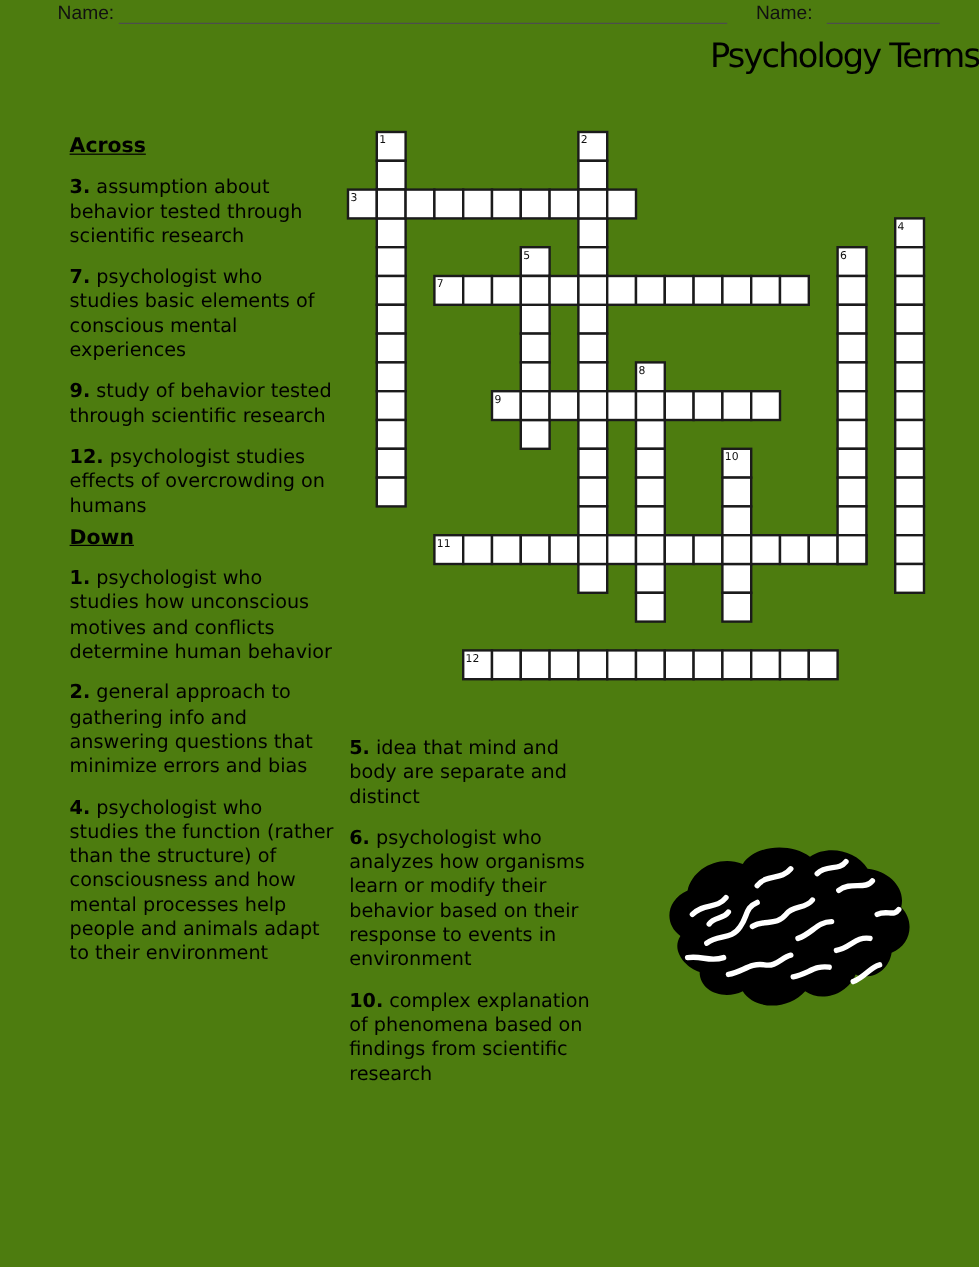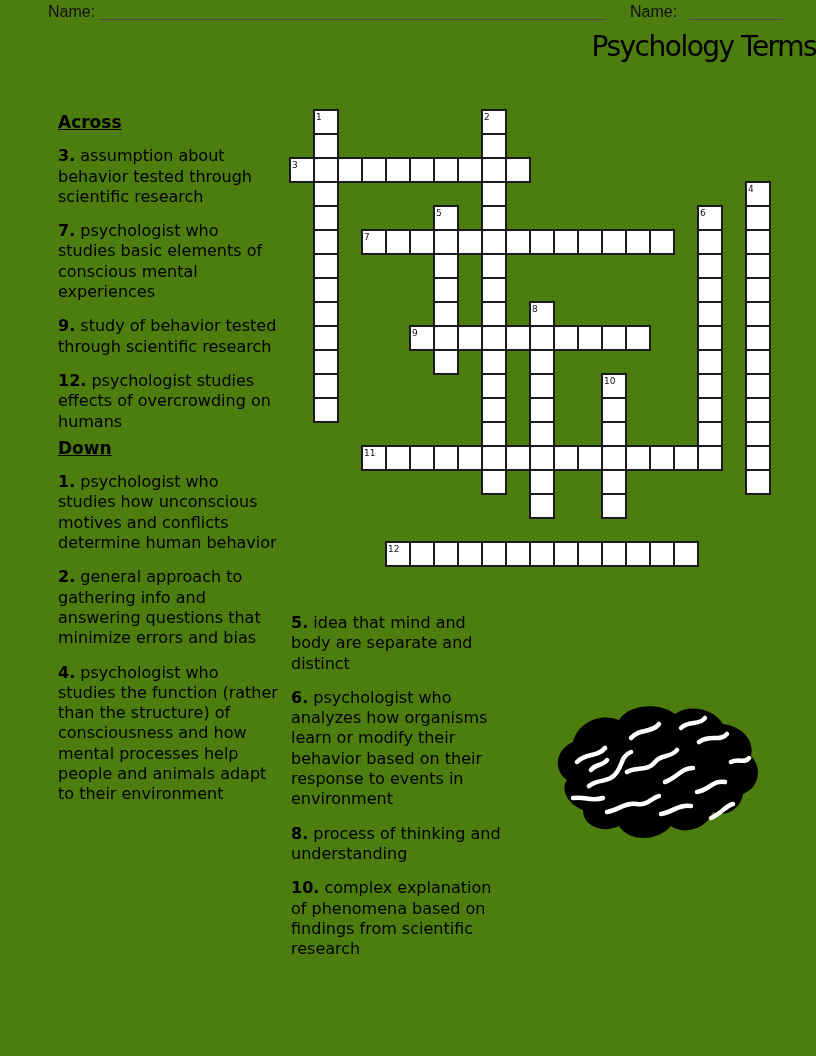--- a/index.html
+++ b/index.html
@@ -246,21 +246,20 @@
       <p class="clue"><span class="clue-num">9.</span> study of behavior tested through scientific research</p>
       <p class="clue"><span class="clue-num">12.</span> psychologist studies effects of overcrowding on humans</p>
       <div class="clue-heading">Down</div>
       <p class="clue"><span class="clue-num">1.</span> psychologist who studies how unconscious motives and conflicts determine human behavior</p>
       <p class="clue"><span class="clue-num">2.</span> general approach to gathering info and answering questions that minimize errors and bias</p>
       <p class="clue"><span class="clue-num">4.</span> psychologist who studies the function (rather than the structure) of consciousness and how mental processes help people and animals adapt to their environment</p>
     </div>
   <div class="clue-col" id="col2">
       <p class="clue"><span class="clue-num">5.</span> idea that mind and body are separate and distinct</p>
       <p class="clue"><span class="clue-num">6.</span> psychologist who analyzes how organisms learn or modify their behavior based on their response to events in environment</p>
-      <p class="clue"><span class="clue-num">8.</span> process of thinking and understanding</p>
       <p class="clue"><span class="clue-num">10.</span> complex explanation of phenomena based on findings from scientific research</p>
     </div>
 
   <svg id="brain" viewBox="0 0 232 150">
     <path fill="#000000" d="M32 80 C18 70 20 50 38 42 C42 24 64 12 84 20 C94 4 124 2 140 14 C154 4 178 8 188 24 C206 26 220 40 216 56 C228 68 224 88 208 94 C206 108 192 118 178 112 C172 128 150 136 136 126 C122 142 94 142 84 126 C68 134 48 126 48 110 C36 106 24 92 32 80 Z"></path>
     <g>
       <path class="gyri" d="M42 62 C52 52 62 58 70 48"></path>
       <path class="gyri" d="M54 86 C64 78 74 84 82 72 C88 64 86 56 96 52"></path>
       <path class="gyri" d="M38 98 C50 96 56 102 68 98"></path>
       <path class="gyri" d="M72 112 C84 110 90 102 102 104 C112 106 116 98 124 96"></path>

